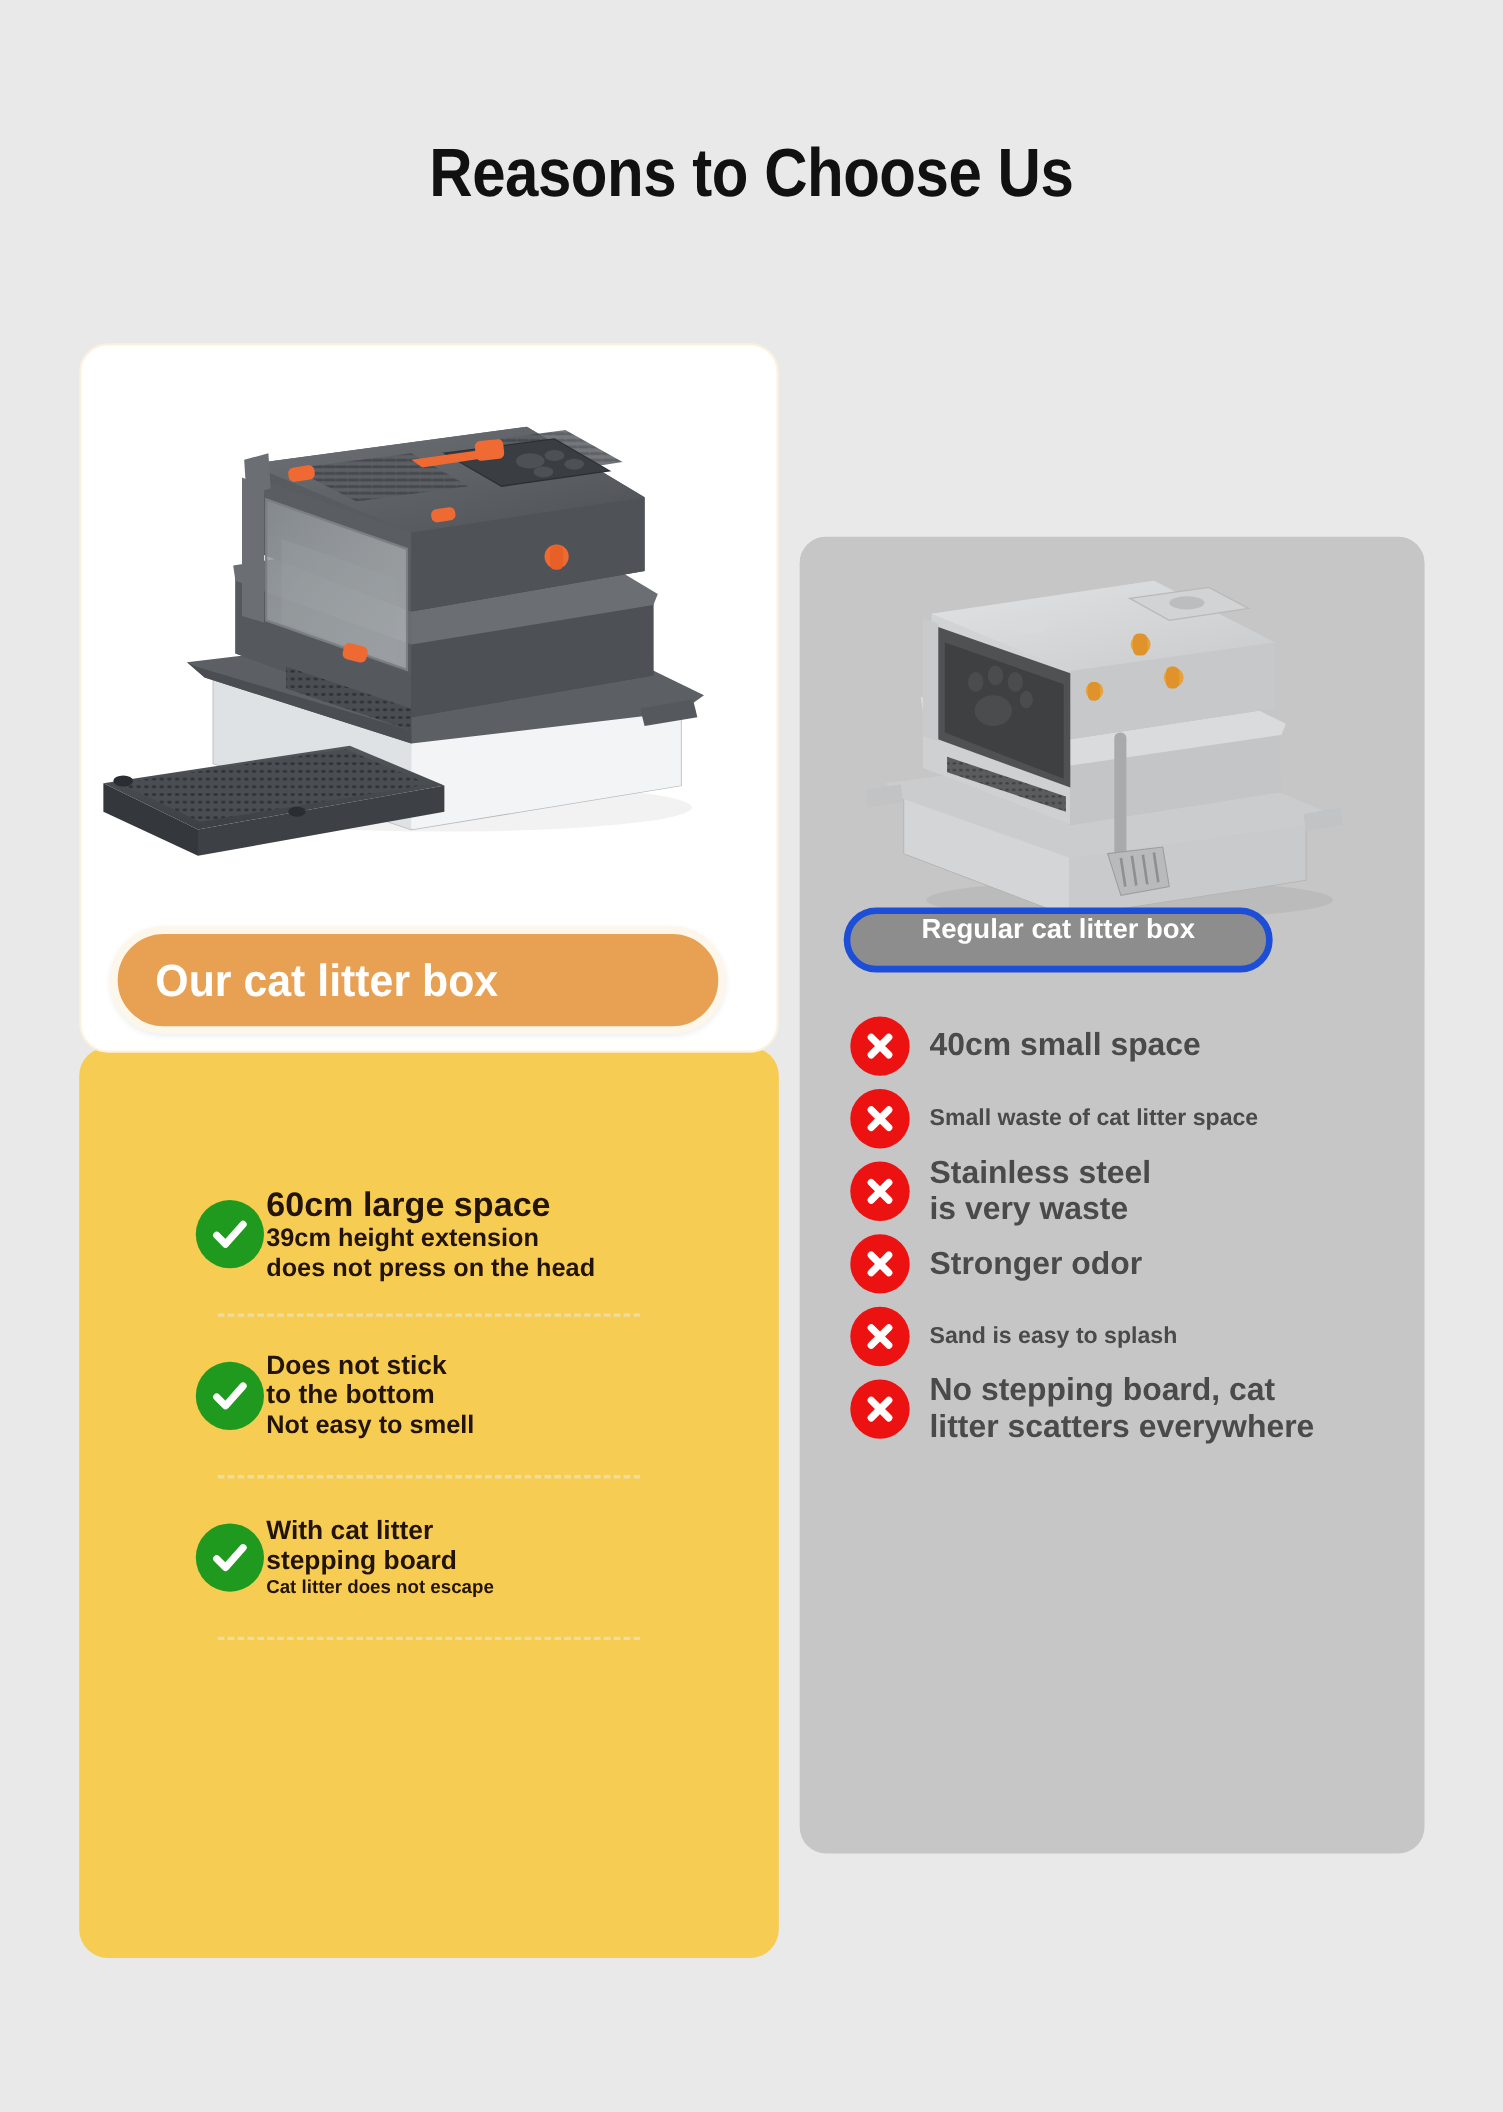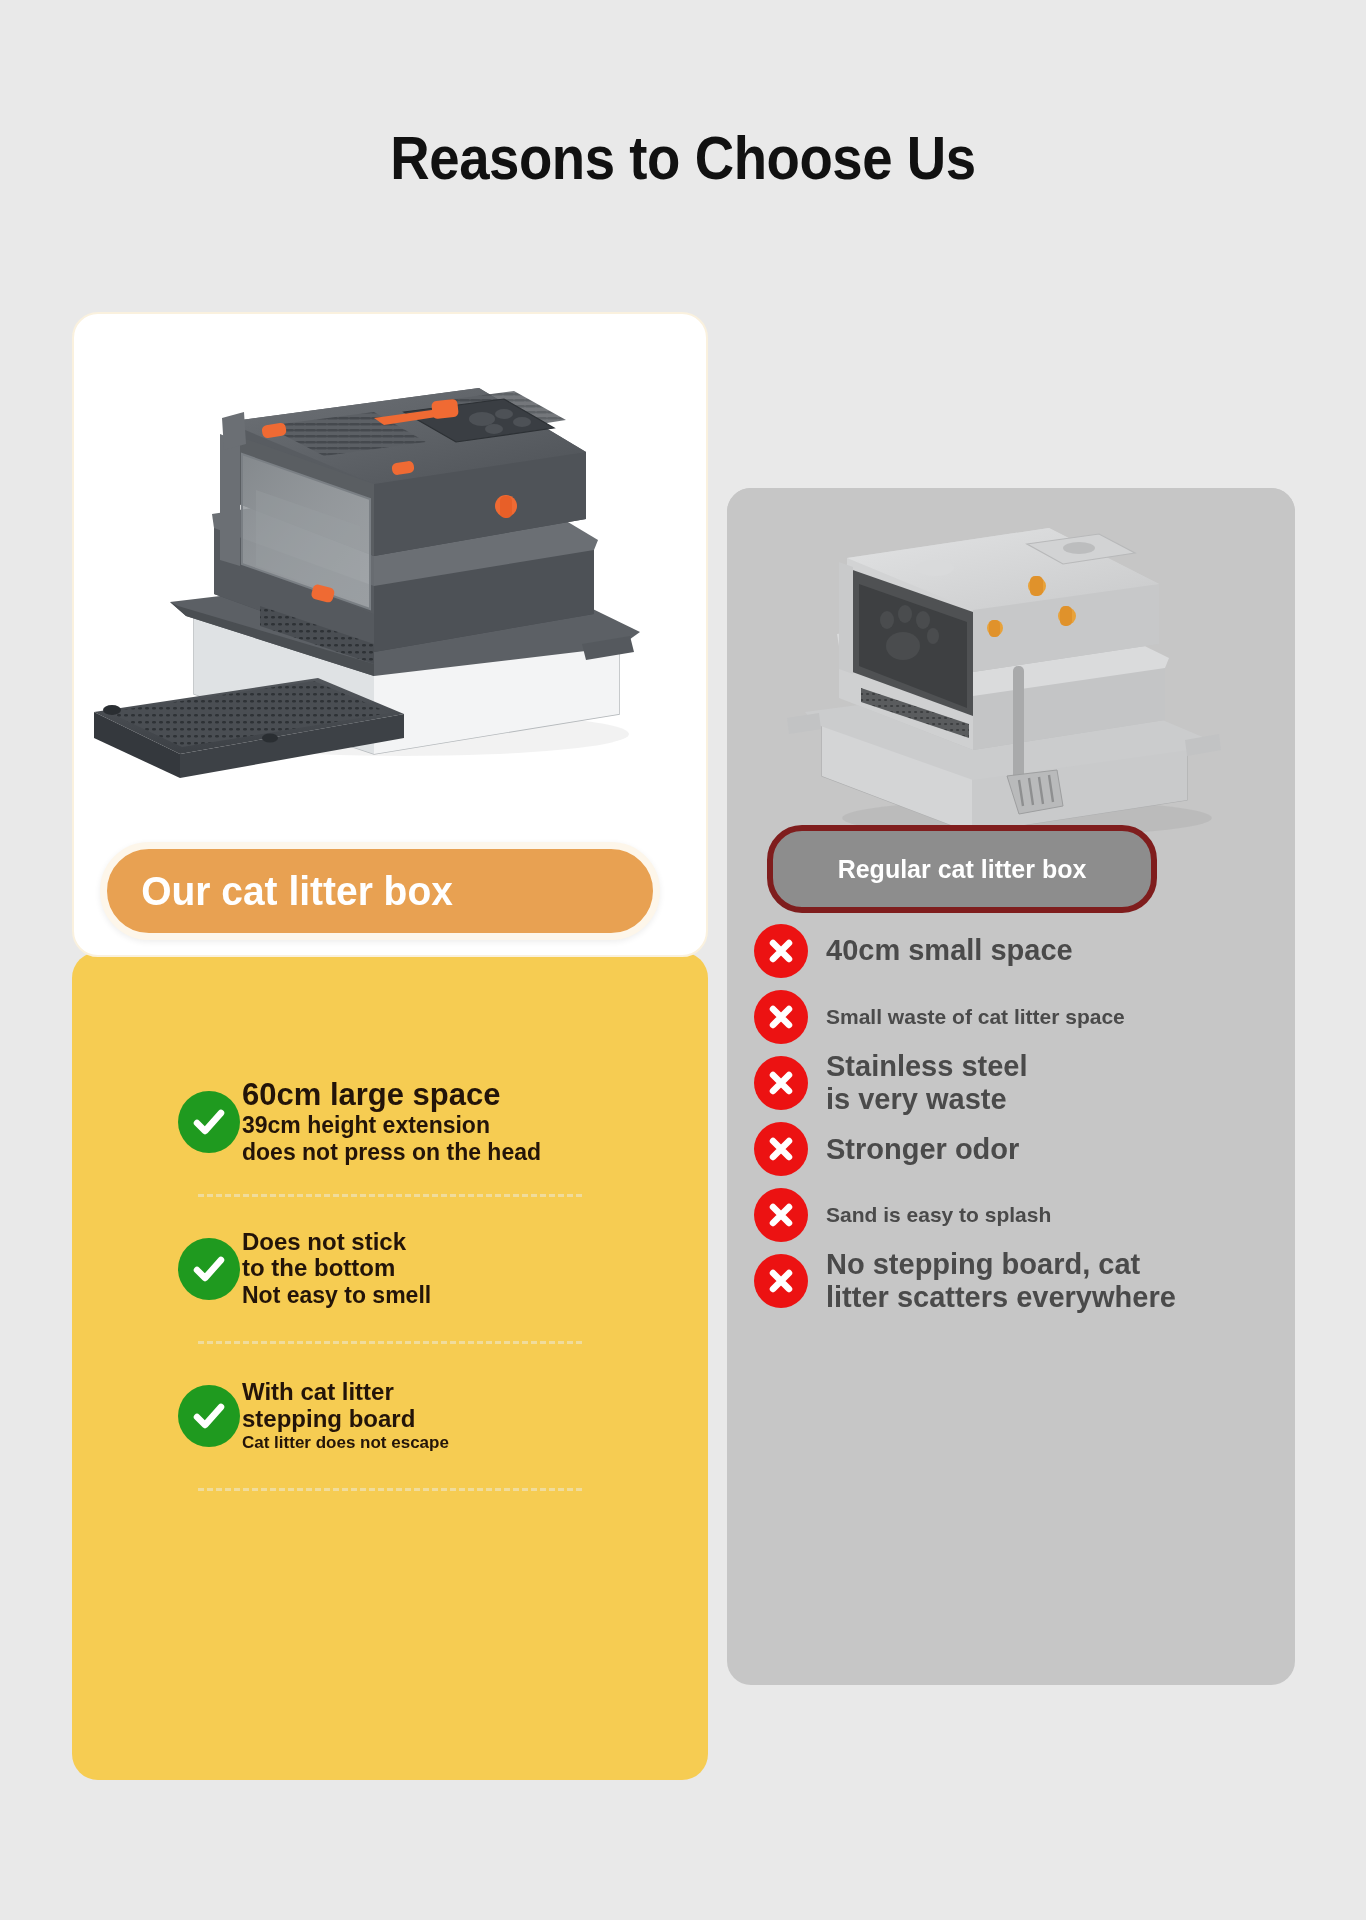--- a/index.html
+++ b/index.html
@@ -156,47 +156,47 @@
     width: 568px;
     height: 395px;
     overflow: hidden;
     border-radius: 24px 24px 0 0;
   }
   #regular-box-badge {
     position: absolute;
     left: 40px;
     top: 337px;
     width: 390px;
-    height: 88px;
+    height: 59px;
     border-radius: 35px;
     background: #8d8d8d;
-    border: 6px solid #7f1d1d;
+    border: 6px solid #1d4ed8;
     box-sizing: border-box;
     display: flex;
-    align-items: center;
+    align-items: flex-start;
     justify-content: center;
     z-index: 5;
   }
   #regular-box-badge .badge-text {
     color: #ffffff;
     font-size: 25px;
     font-weight: bold;
   }
   #drawback-list {
     position: absolute;
     left: 0;
     top: 430px;
     width: 568px;
   }
   .drawback-row {
     position: relative;
     display: flex;
     align-items: center;
     min-height: 66px;
-    padding-left: 27px;
+    padding-left: 46px;
     box-sizing: border-box;
   }
   .x-icon {
     width: 54px;
     height: 54px;
     min-width: 54px;
     border-radius: 50%;
     background: #ec1212;
     display: flex;
     align-items: center;

